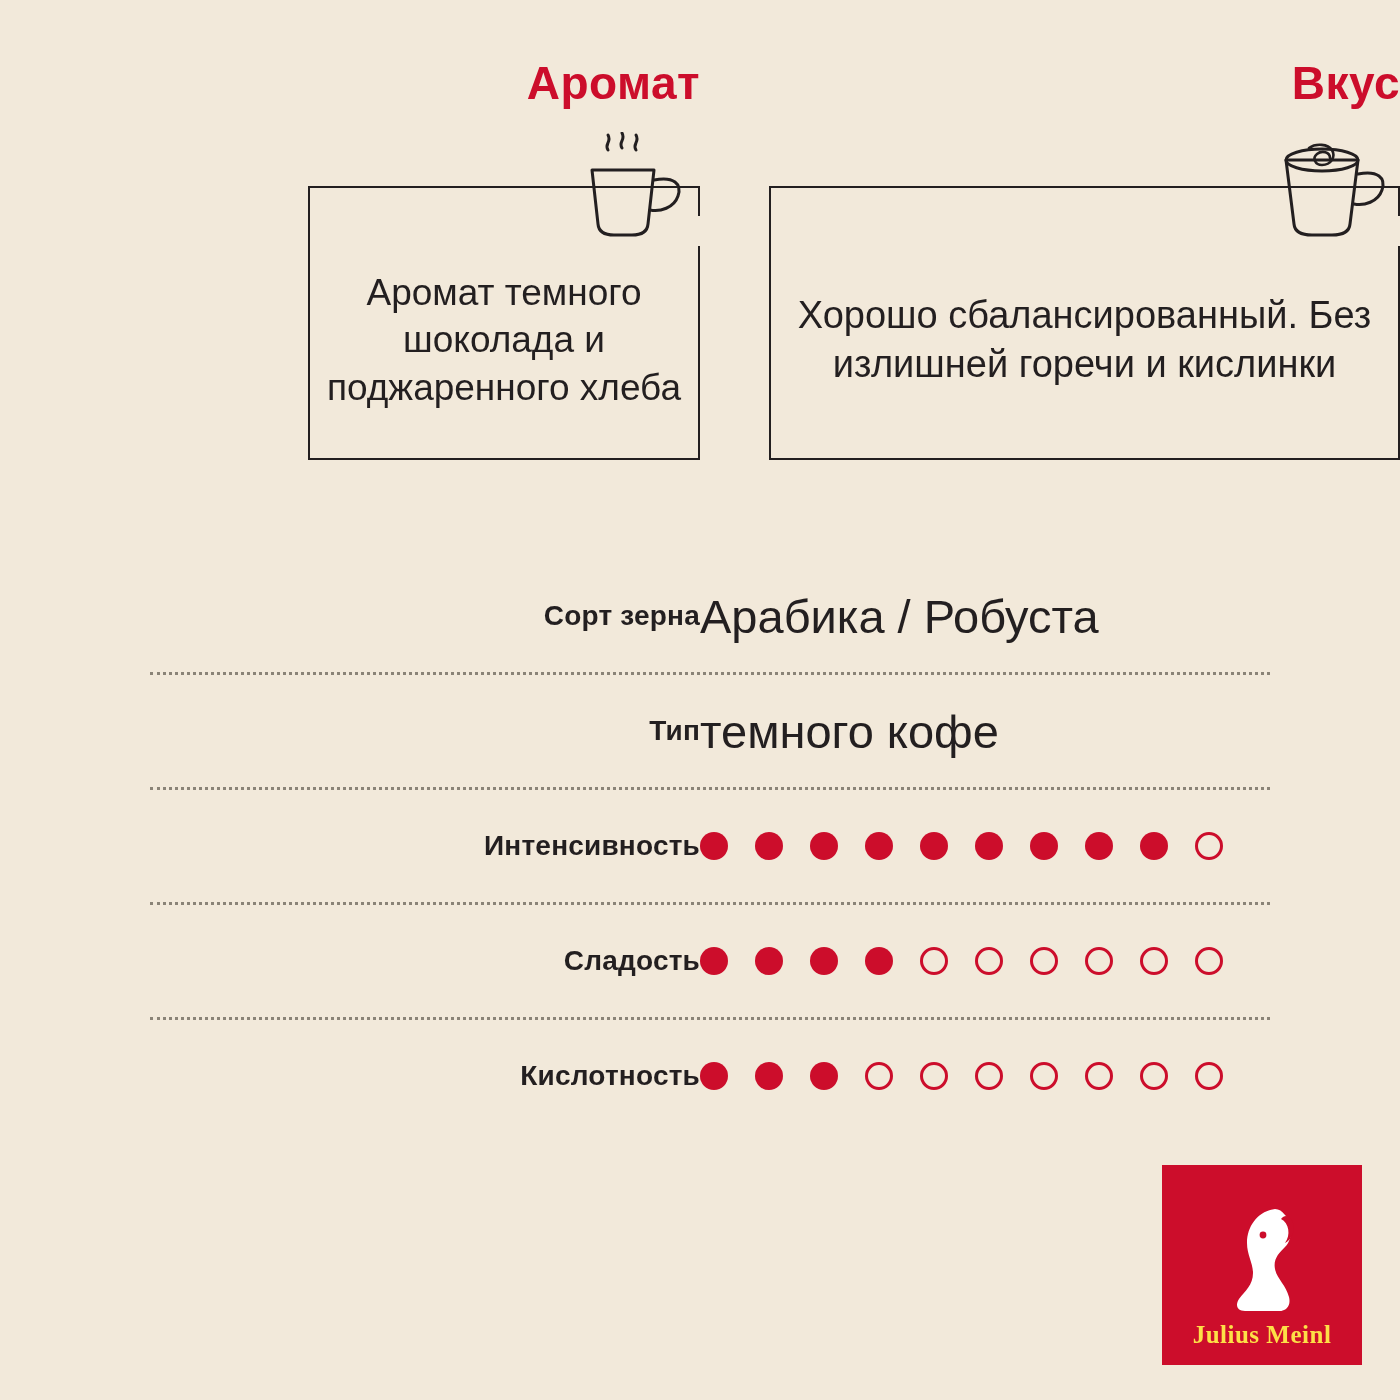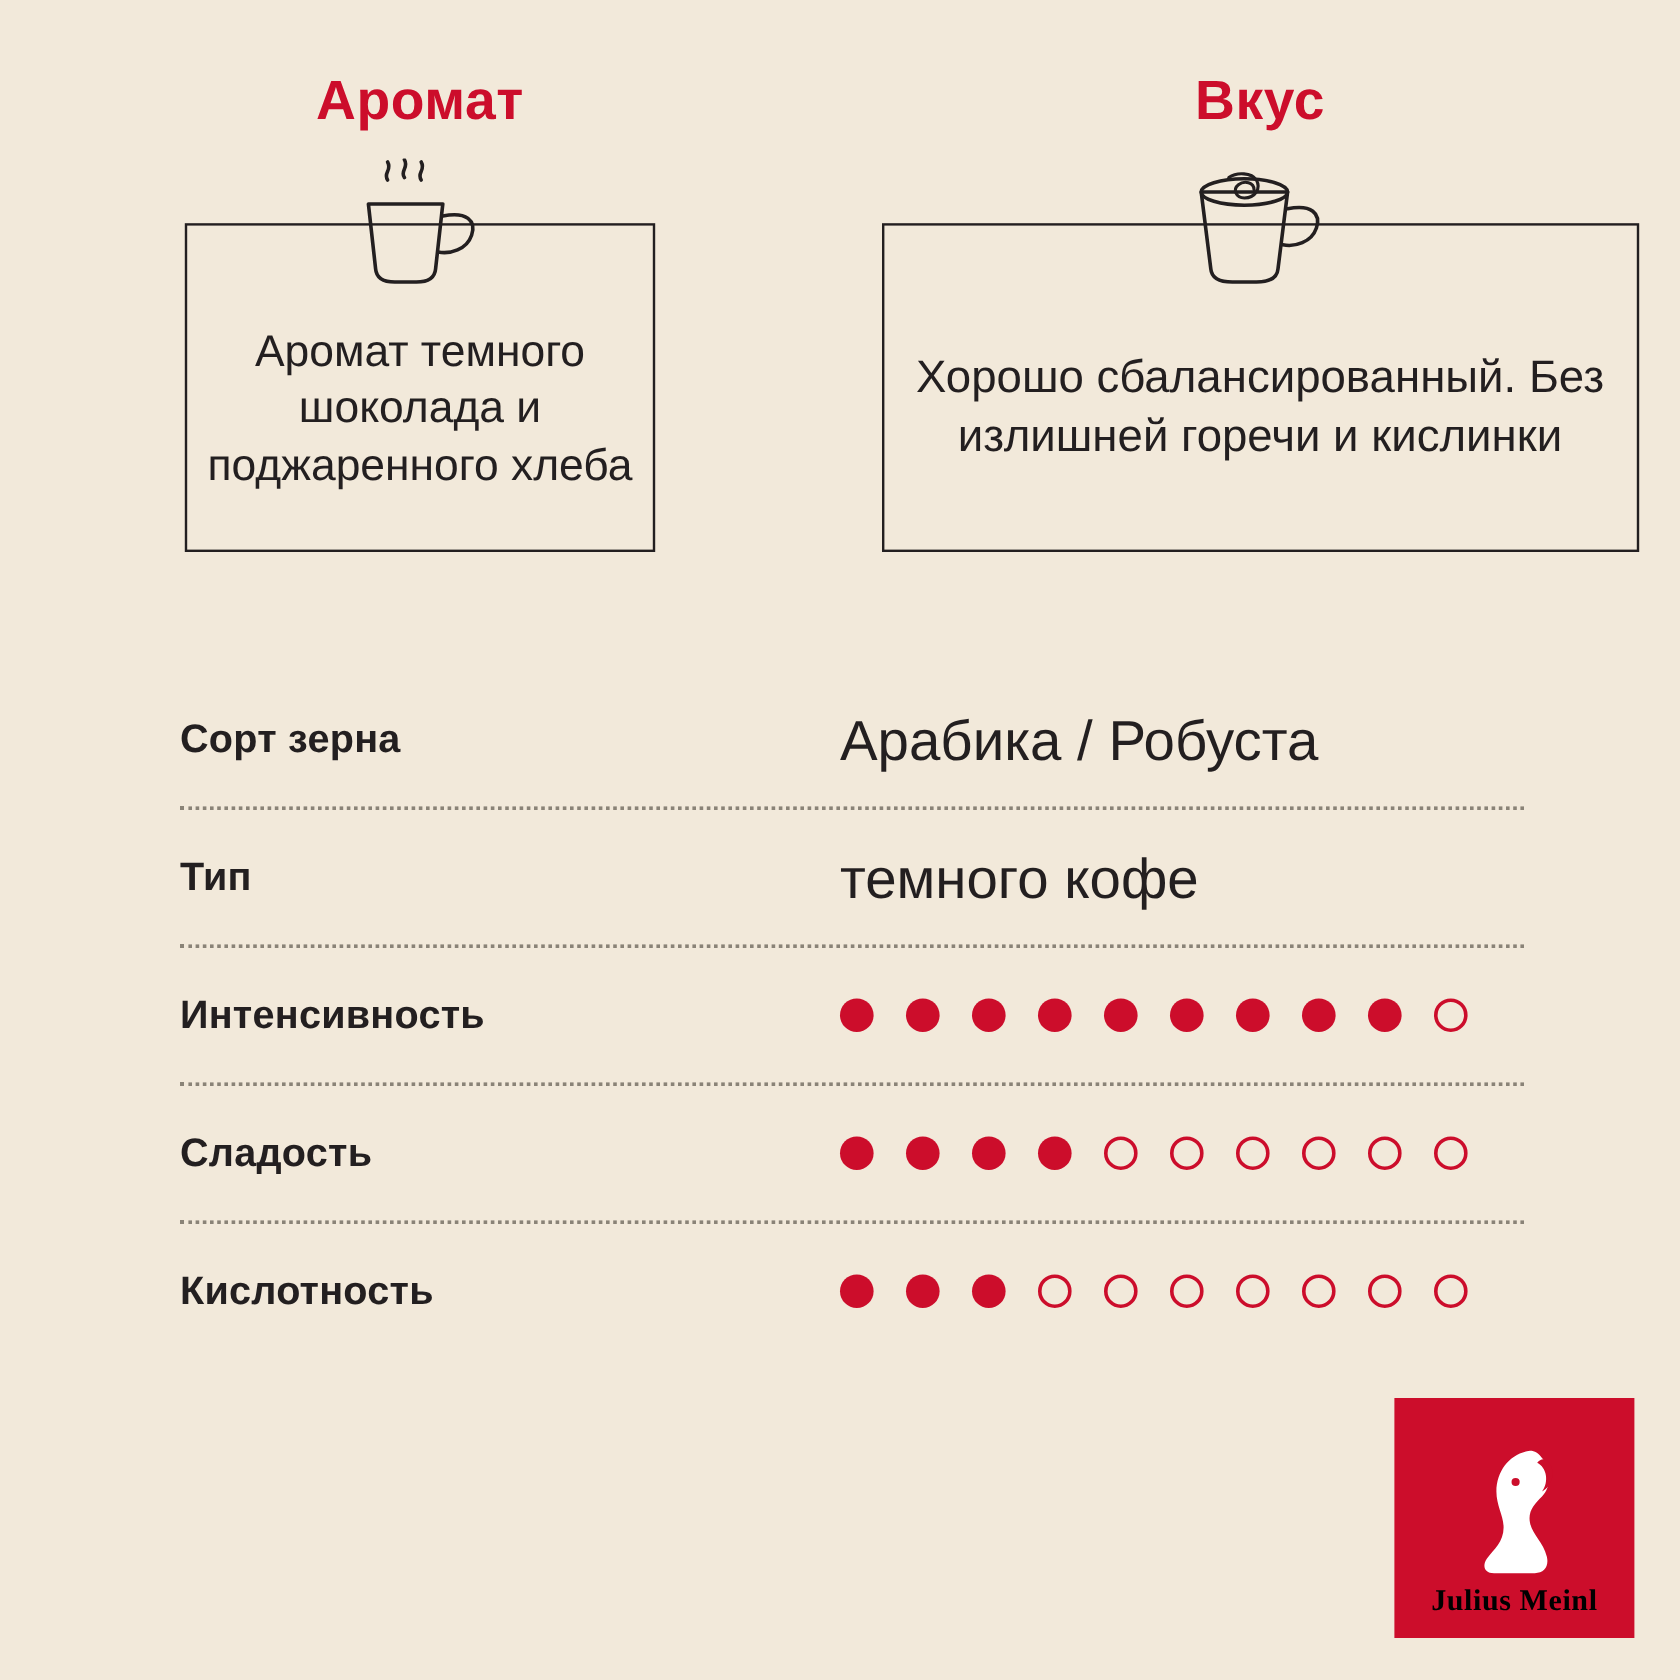--- a/index.html
+++ b/index.html
@@ -22,21 +22,21 @@
     top: 60px;
     left: 0;
     width: 1400px;
     display: flex;
   }
   .panel {
     width: 700px;
     position: relative;
     display: flex;
     flex-direction: column;
-    align-items: center;
+    align-items: flex-end;
   }
   .panel-title {
     color: #cc0d2b;
     font-size: 46px;
     font-weight: bold;
     letter-spacing: 0.5px;
     margin: 0 0 26px 0;
     line-height: 1;
   }
   .icon-wrap {
@@ -87,23 +87,24 @@
     left: 150px;
     width: 1120px;
   }
   .row {
     height: 112px;
     display: flex;
     align-items: center;
   }
   .row .label {
     width: 550px;
-    font-size: 33px;
+    font-size: 28px;
     font-weight: bold;
     letter-spacing: 0.2px;
+    text-align: right;
   }
   .row .value {
     font-size: 47px;
     font-weight: normal;
   }
   .dotted {
     border-top: 3px dotted #8a8377;
     width: 100%;
     height: 0;
   }
@@ -130,21 +131,21 @@
     height: 200px;
     background: #cc0d2b;
     display: flex;
     flex-direction: column;
     align-items: center;
     justify-content: flex-end;
     padding-bottom: 16px;
     box-sizing: border-box;
   }
   .logo-word {
-    color: #000000;
+    color: #fde047;
     font-family: "Liberation Serif", serif;
     font-weight: bold;
     font-size: 25px;
     letter-spacing: 0.5px;
     margin-top: 4px;
   }
 </style>
 </head>
 <body>
 

